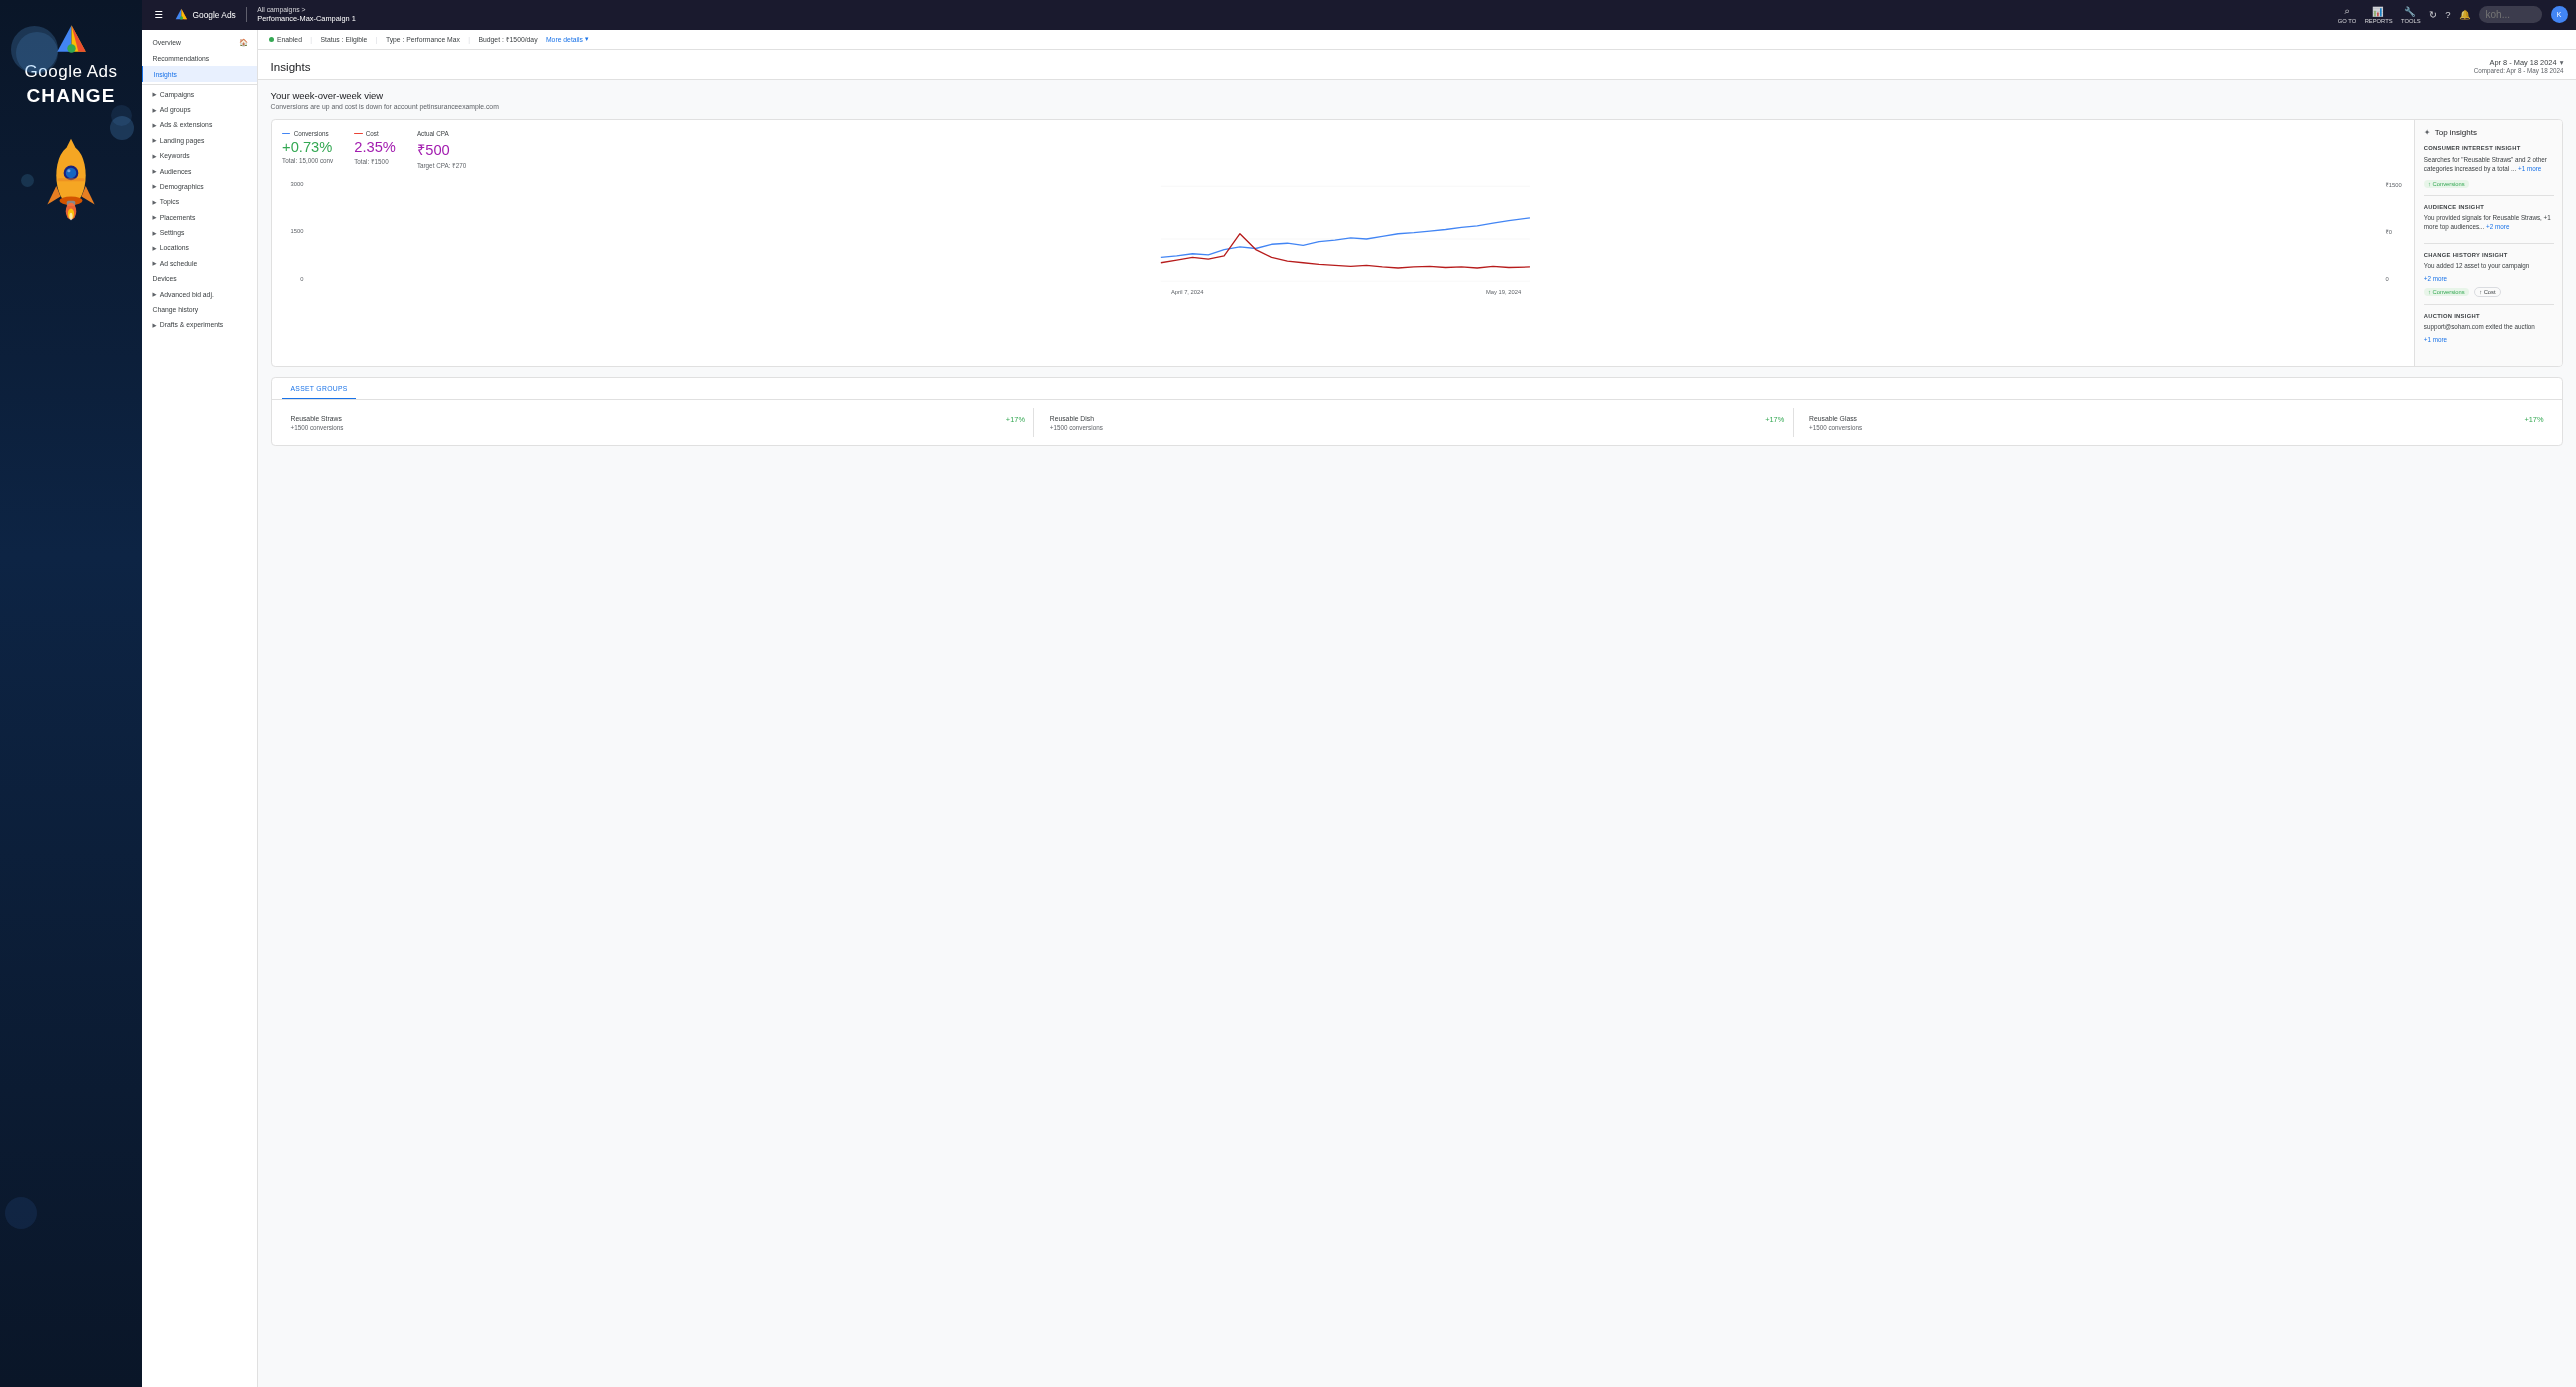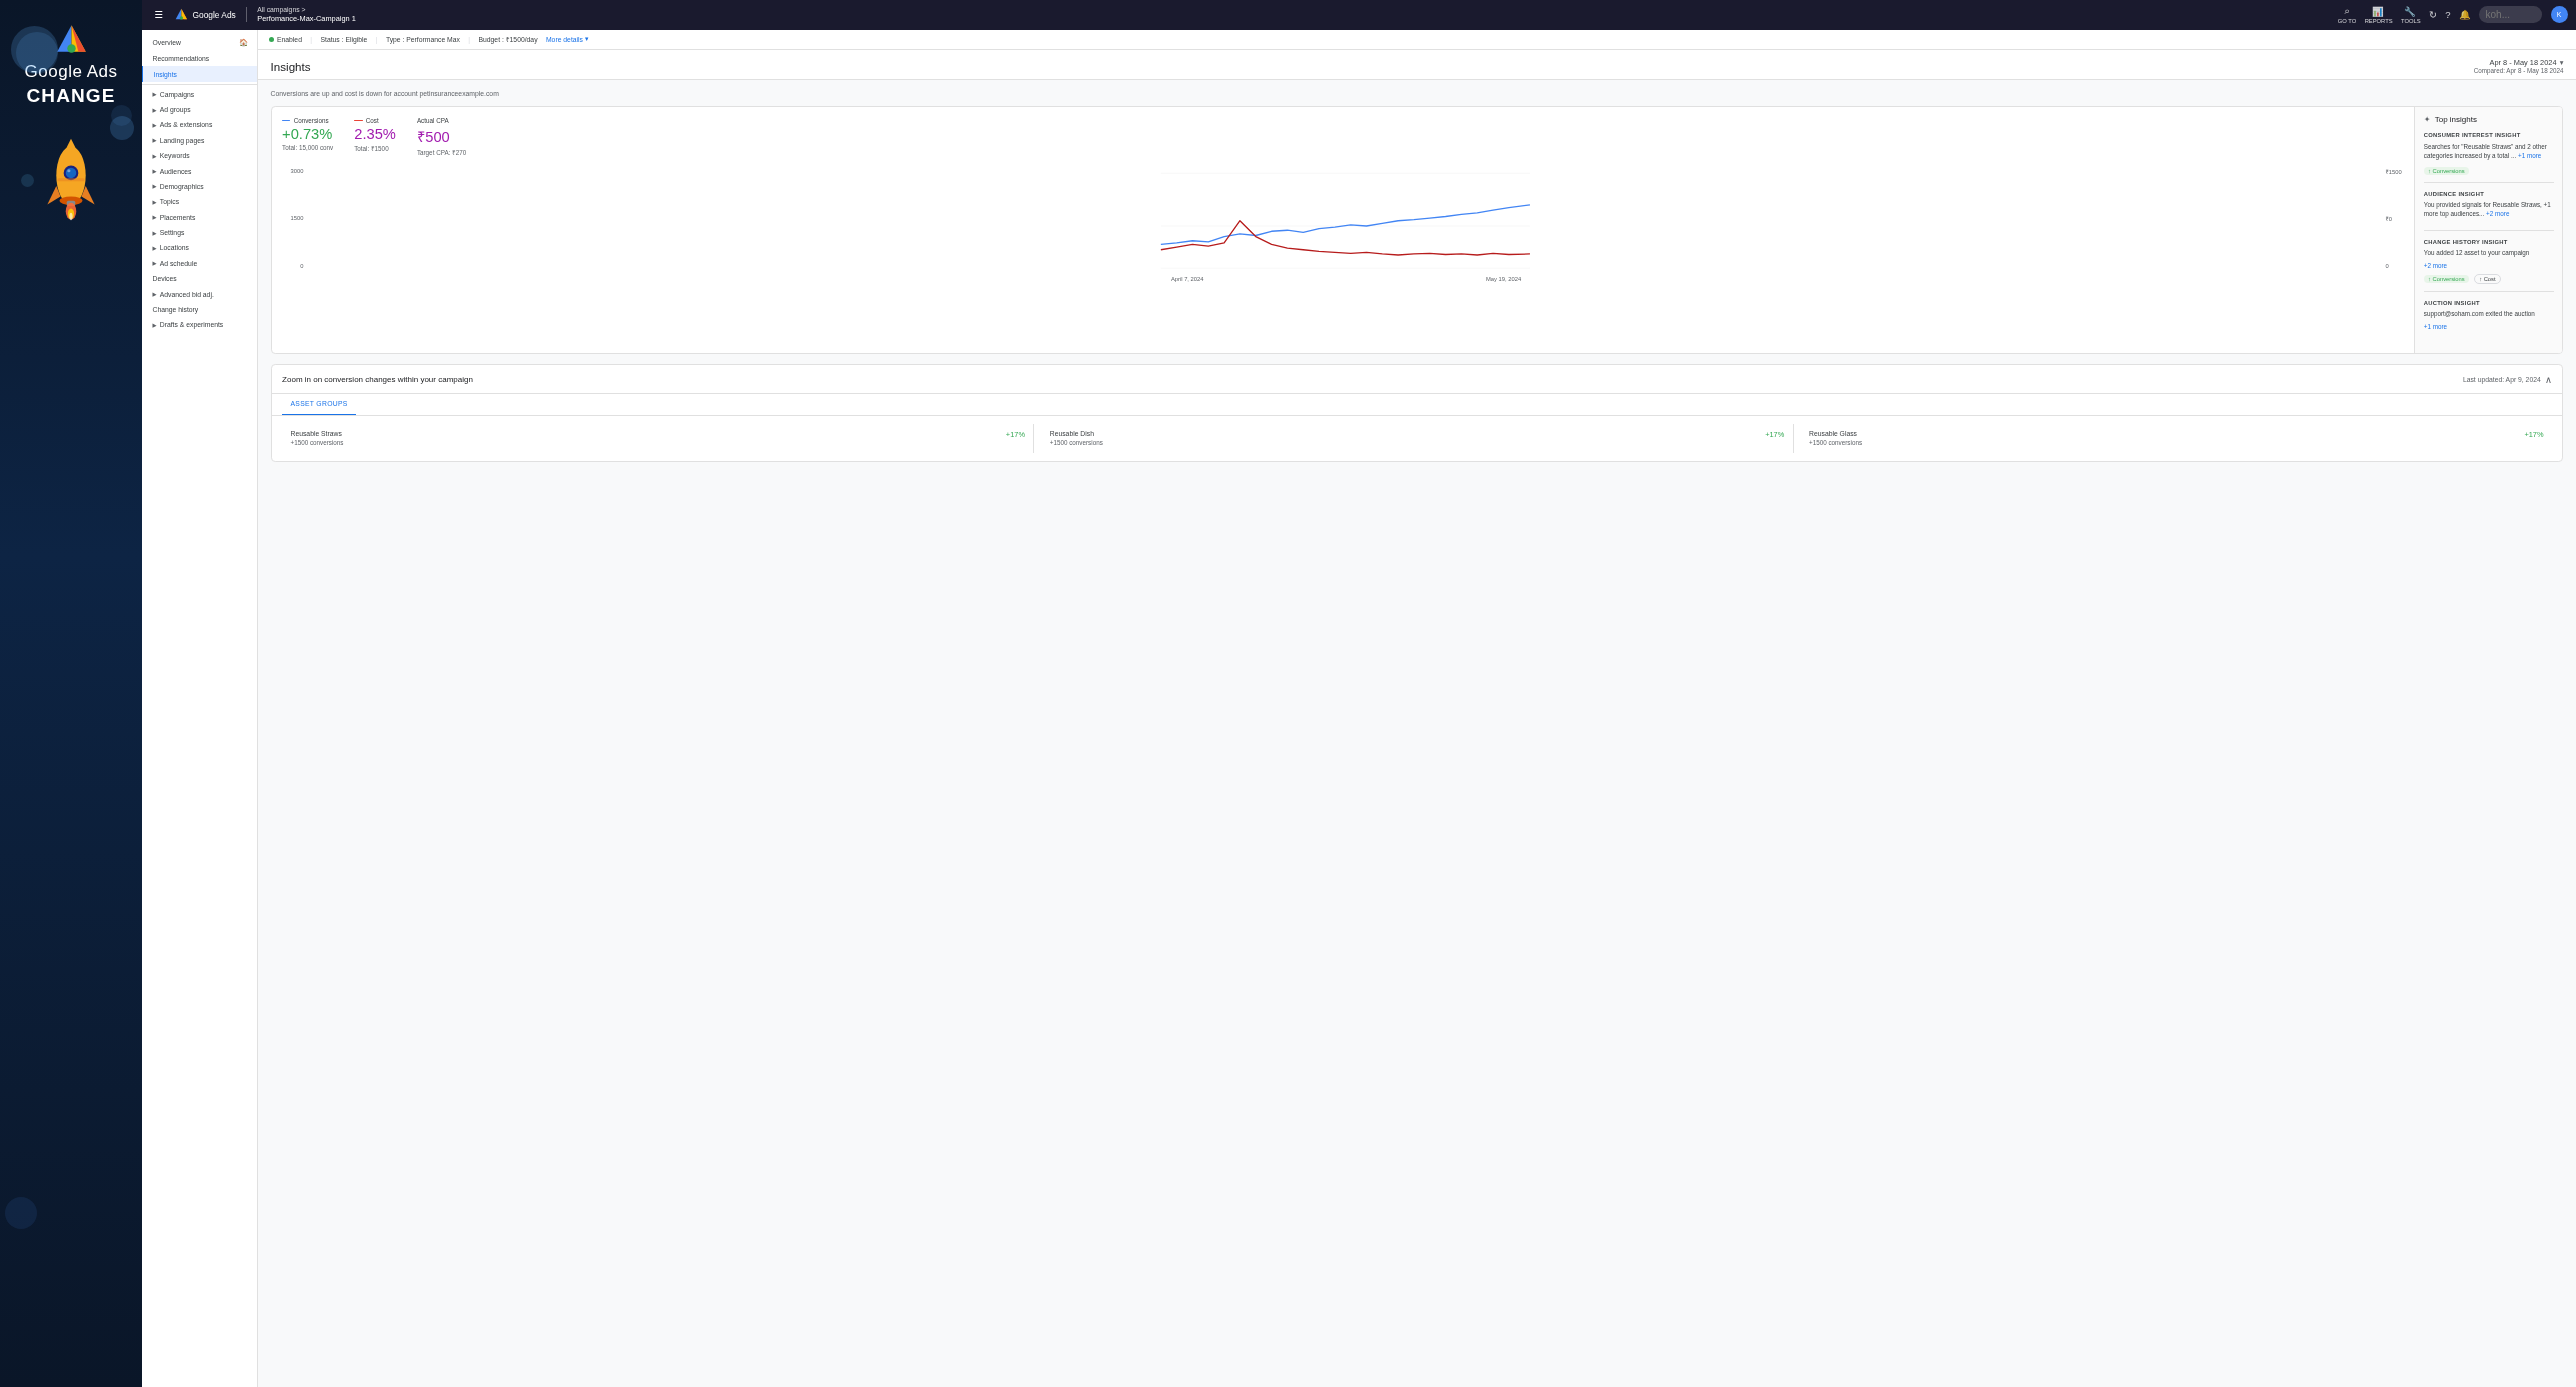--- a/index.html
+++ b/index.html
@@ -481,20 +481,21 @@
           </div>
           <div class="date-range-compare">
             <span>Compared:</span>
             <span>Apr 8 - May 18 2024</span>
           </div>
         </div>
       </div>
 
       <div class="insights-body">
 
+        <div class="week-view-title">Your week-over-week view</div>
         <div class="week-view-subtitle">Conversions are up and cost is down for account petinsuranceexample.com</div>
 
         <div class="chart-insights-row">
 
           <div class="chart-section">
             <div class="metrics-row">
 
               <div class="metric-item">
                 <div class="metric-label">
                   <div class="metric-label-line" style="background:#4285f4;"></div>
@@ -591,27 +592,20 @@
               <div class="insight-category">AUCTION INSIGHT</div>
               <div class="insight-text">
                 support@soham.com exited the auction
               </div>
               <span class="insight-link">+1 more</span>
             </div>
           </div>
         </div>
 
         <div class="zoom-section">
-          <div class="zoom-header">
-            <span class="zoom-title">Zoom in on conversion changes within your campaign</span>
-            <div class="zoom-date">
-              <span>Last updated: Apr 9, 2024</span>
-              <span class="collapse-btn">∧</span>
-            </div>
-          </div>
 
           <div class="tabs-row">
             <div class="tab-item active">
               <span>ASSET GROUPS</span>
             </div>
           </div>
 
           <div class="asset-groups-row">
             <div class="asset-group-item">
               <div style="display:flex;justify-content:space-between;align-items:center;">

